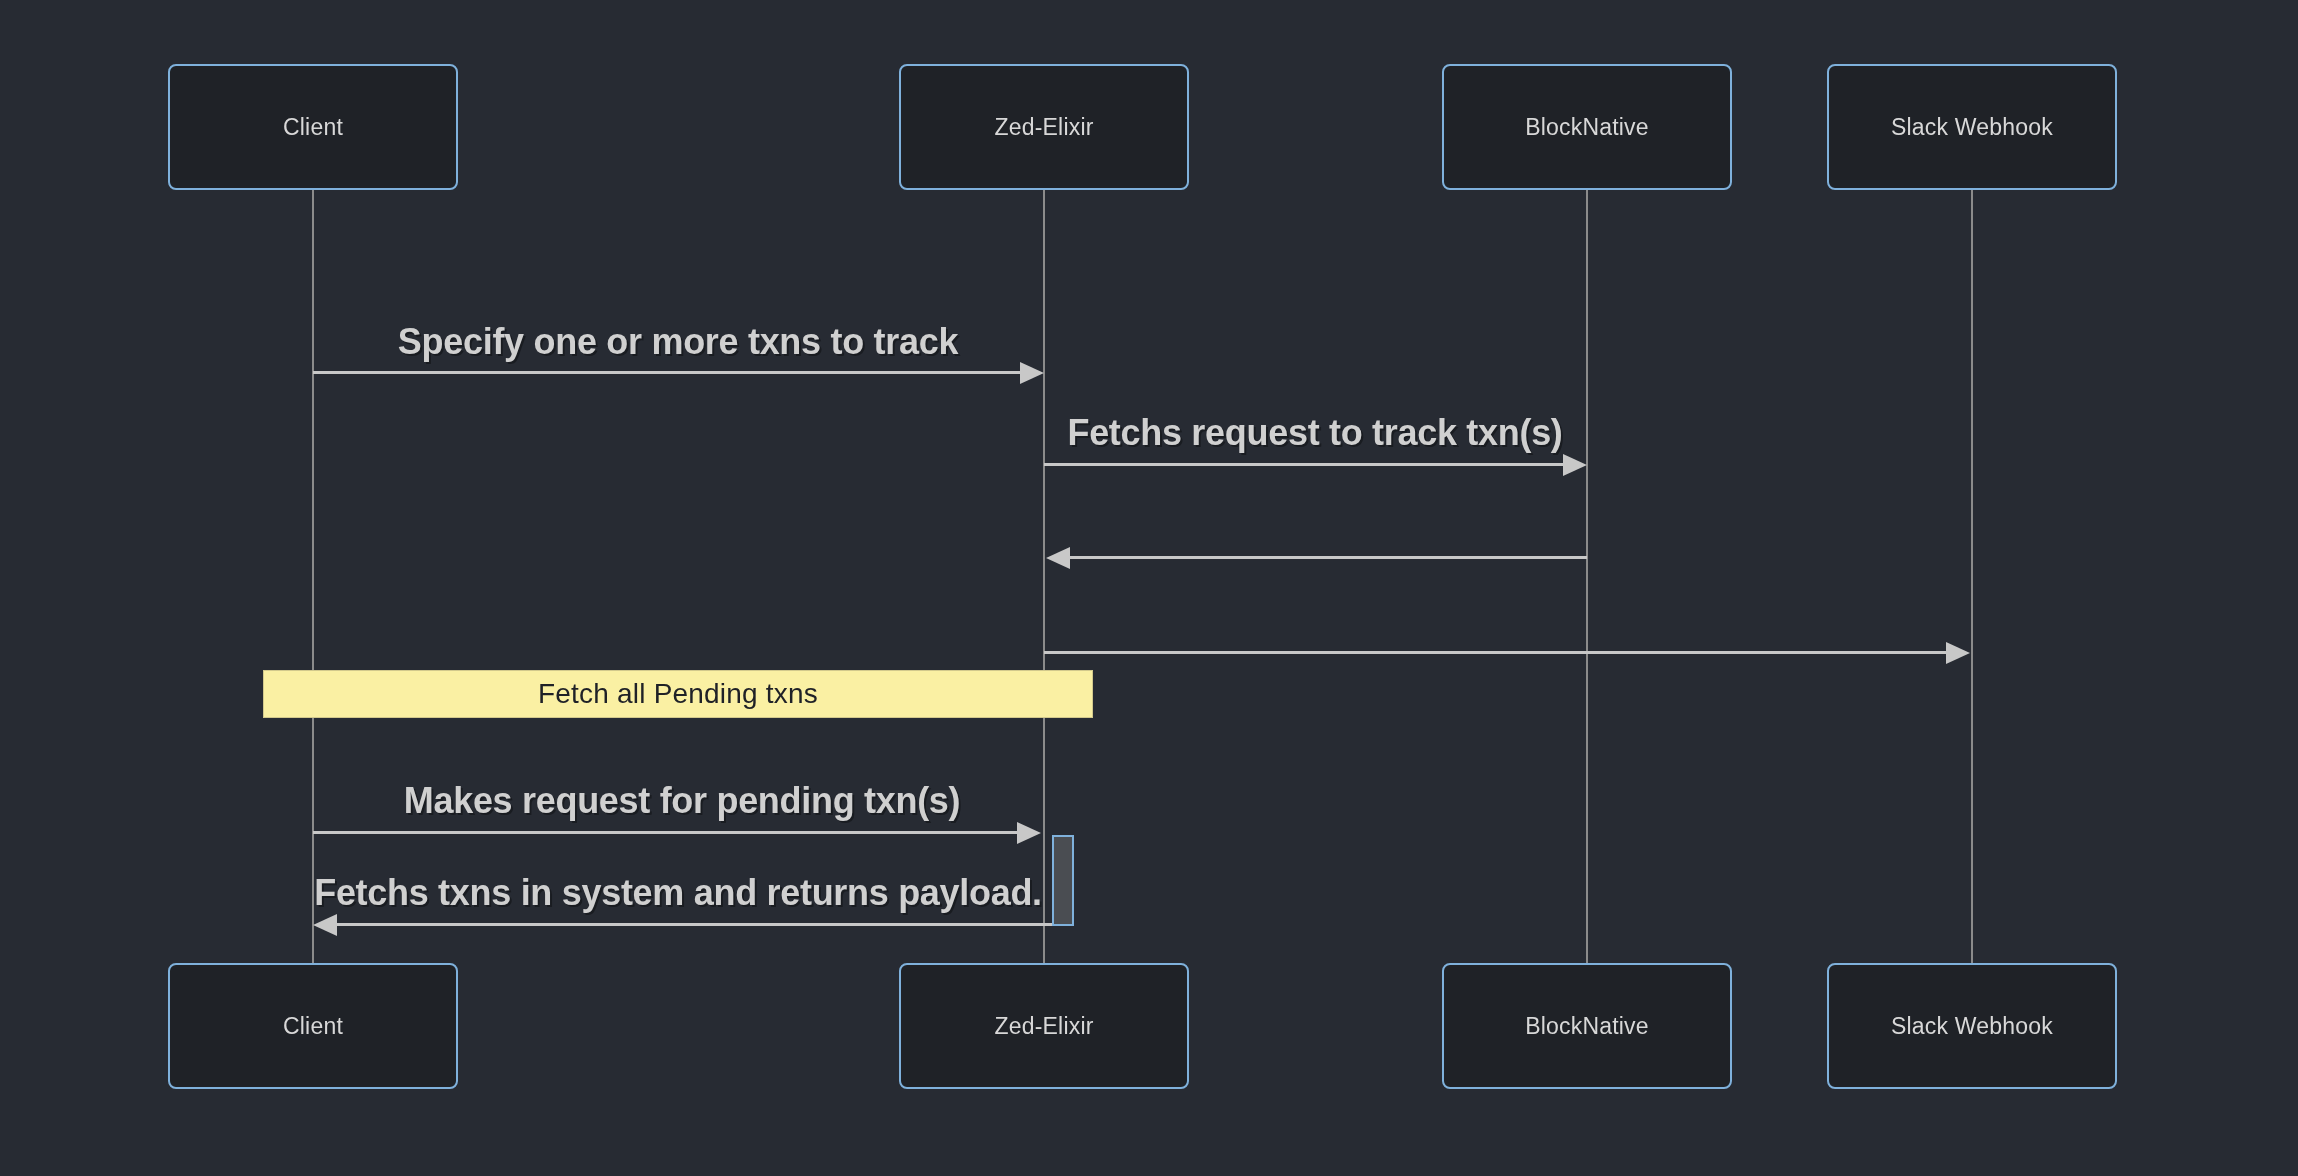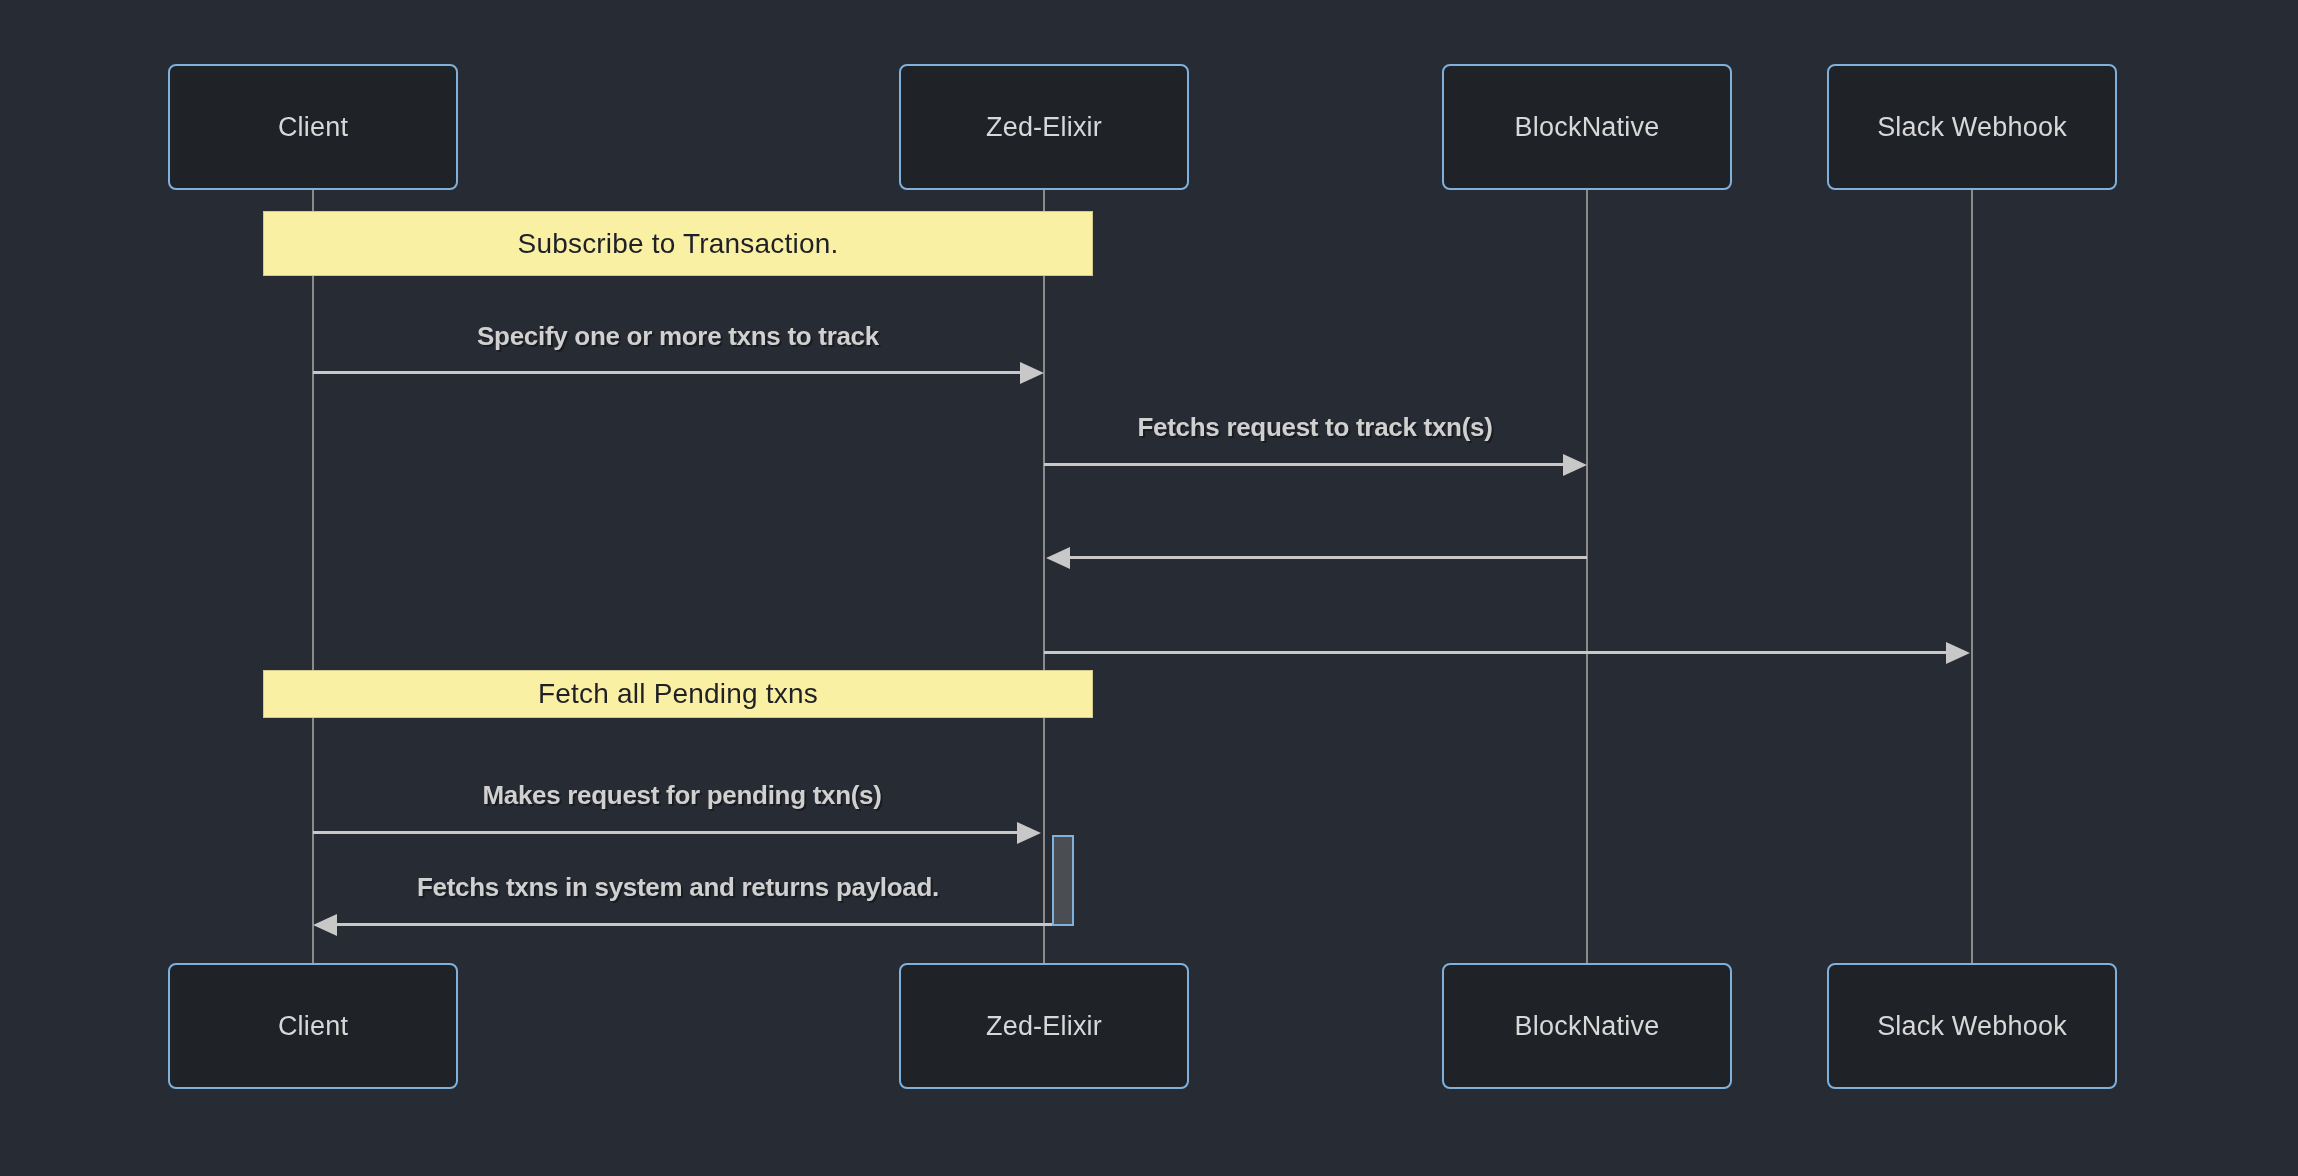--- a/index.html
+++ b/index.html
@@ -13,34 +13,34 @@
     background:var(--lifeline,#8b8b8b);
   }
   .actor{
     position:absolute;width:290px;height:126px;box-sizing:border-box;
     background:var(--actor-fill,#1f2227);
     border:2px solid var(--accent,#7fb1dc);
     border-radius:8px;
     display:flex;align-items:center;justify-content:center;
   }
   .actor span{
-    color:var(--actor-text,#d8d8d8);font-size:27px;letter-spacing:0.2px;
+    color:var(--actor-text,#d8d8d8);font-size:23px;letter-spacing:0.2px;
   }
   .note{
     position:absolute;left:263px;width:830px;box-sizing:border-box;
     background:var(--note-fill,#faf0a3);
     border:1px solid var(--note-border,#d2c98c);
     display:flex;align-items:center;justify-content:center;
   }
   .note span{
     color:var(--note-text,#1f2127);font-size:28px;letter-spacing:0.2px;
   }
   .msg-text{
     position:absolute;transform:translateX(-50%);white-space:nowrap;
-    color:var(--msg-text,#d0d0d0);font-size:26px;font-weight:bold;
+    color:var(--msg-text,#d0d0d0);font-size:36px;font-weight:bold;
     letter-spacing:-0.3px;text-shadow:2px 2px 0 rgba(0,0,0,0.35);
   }
   .msg-line{
     position:absolute;height:3px;background:var(--line,#c8c8c8);
   }
   .head-right{
     position:absolute;width:0;height:0;
     border-top:11px solid transparent;border-bottom:11px solid transparent;
     border-left:24px solid var(--line,#c8c8c8);
   }
@@ -87,23 +87,20 @@
   <div class="actor" style="left:899px;top:963px">
     <span>Zed-Elixir</span>
   </div>
   <div class="actor" style="left:1442px;top:963px">
     <span>BlockNative</span>
   </div>
   <div class="actor" style="left:1827px;top:963px">
     <span>Slack Webhook</span>
   </div>
 
-  <div class="note" style="top:211px;height:65px">
-    <span>Subscribe to Transaction.</span>
-  </div>
 
   <div class="msg-text" style="left:678px;top:321px">Specify one or more txns to track</div>
   <div class="msg-line" style="left:313px;top:371px;width:707px"></div>
   <div class="head-right" style="left:1020px;top:362px"></div>
 
   <div class="msg-text" style="left:1315px;top:412px">Fetchs request to track txn(s)</div>
   <div class="msg-line" style="left:1044px;top:463px;width:519px"></div>
   <div class="head-right" style="left:1563px;top:454px"></div>
 
   <div class="msg-line" style="left:1070px;top:556px;width:517px"></div>

